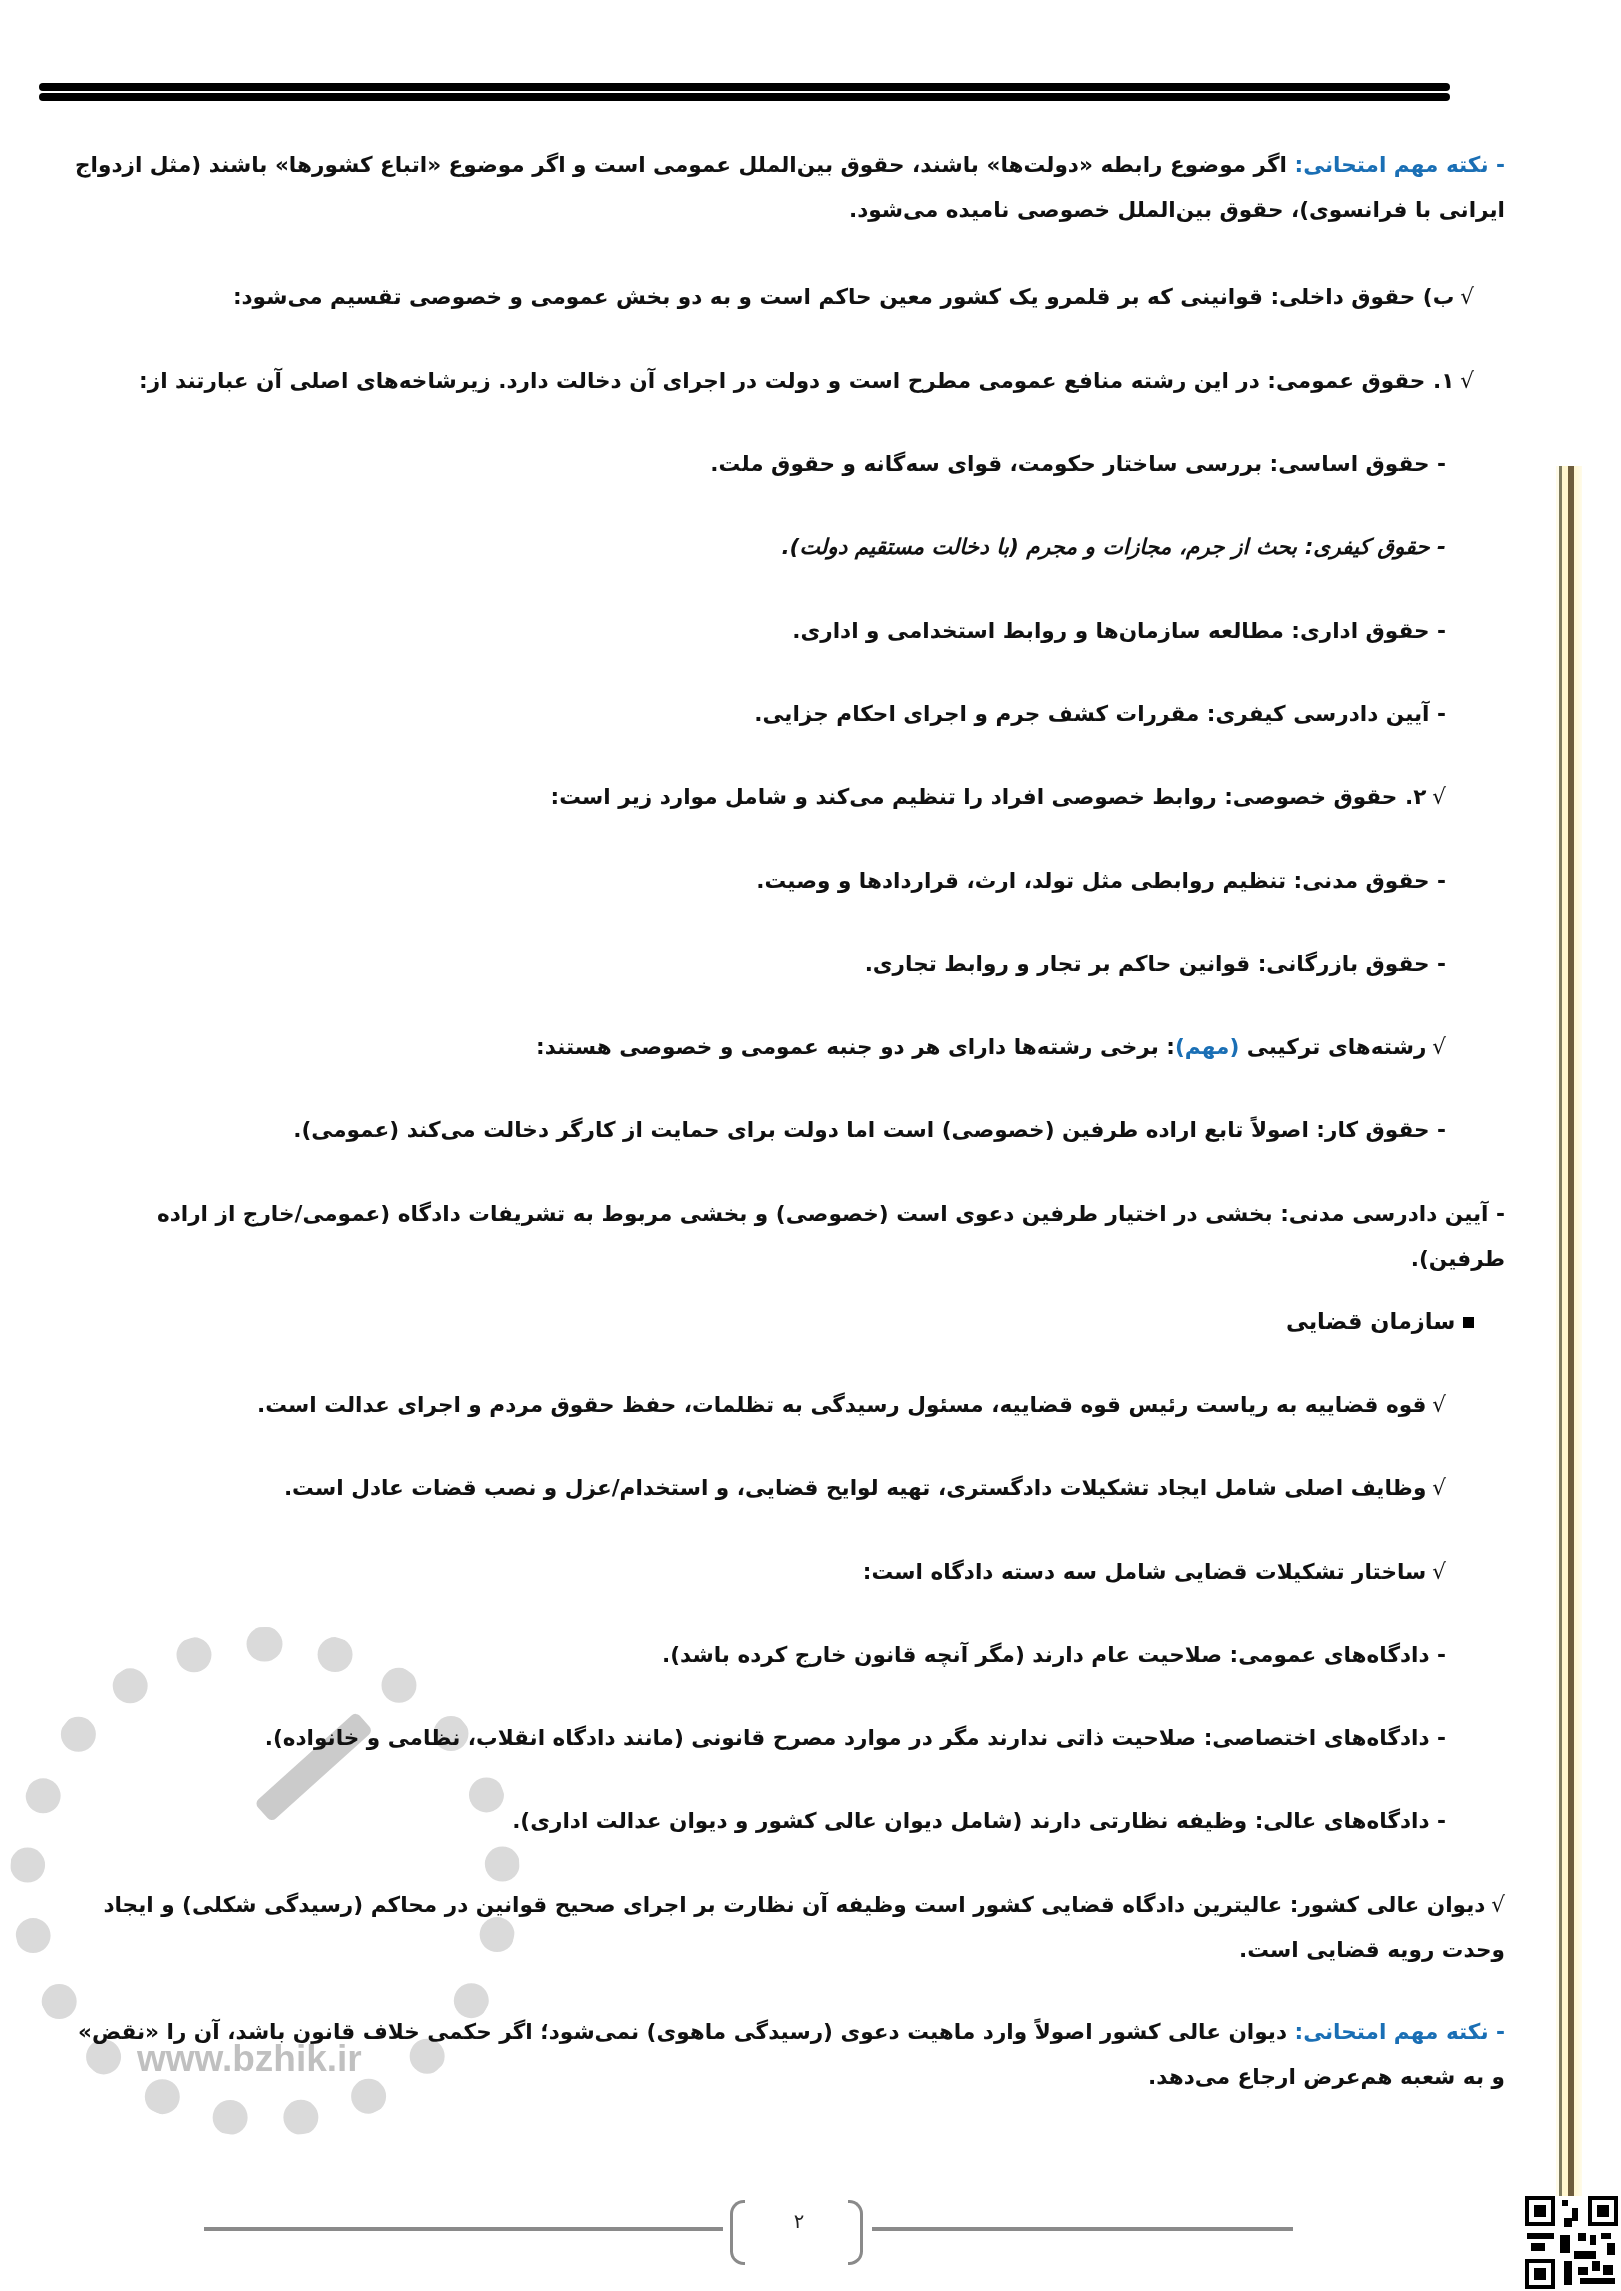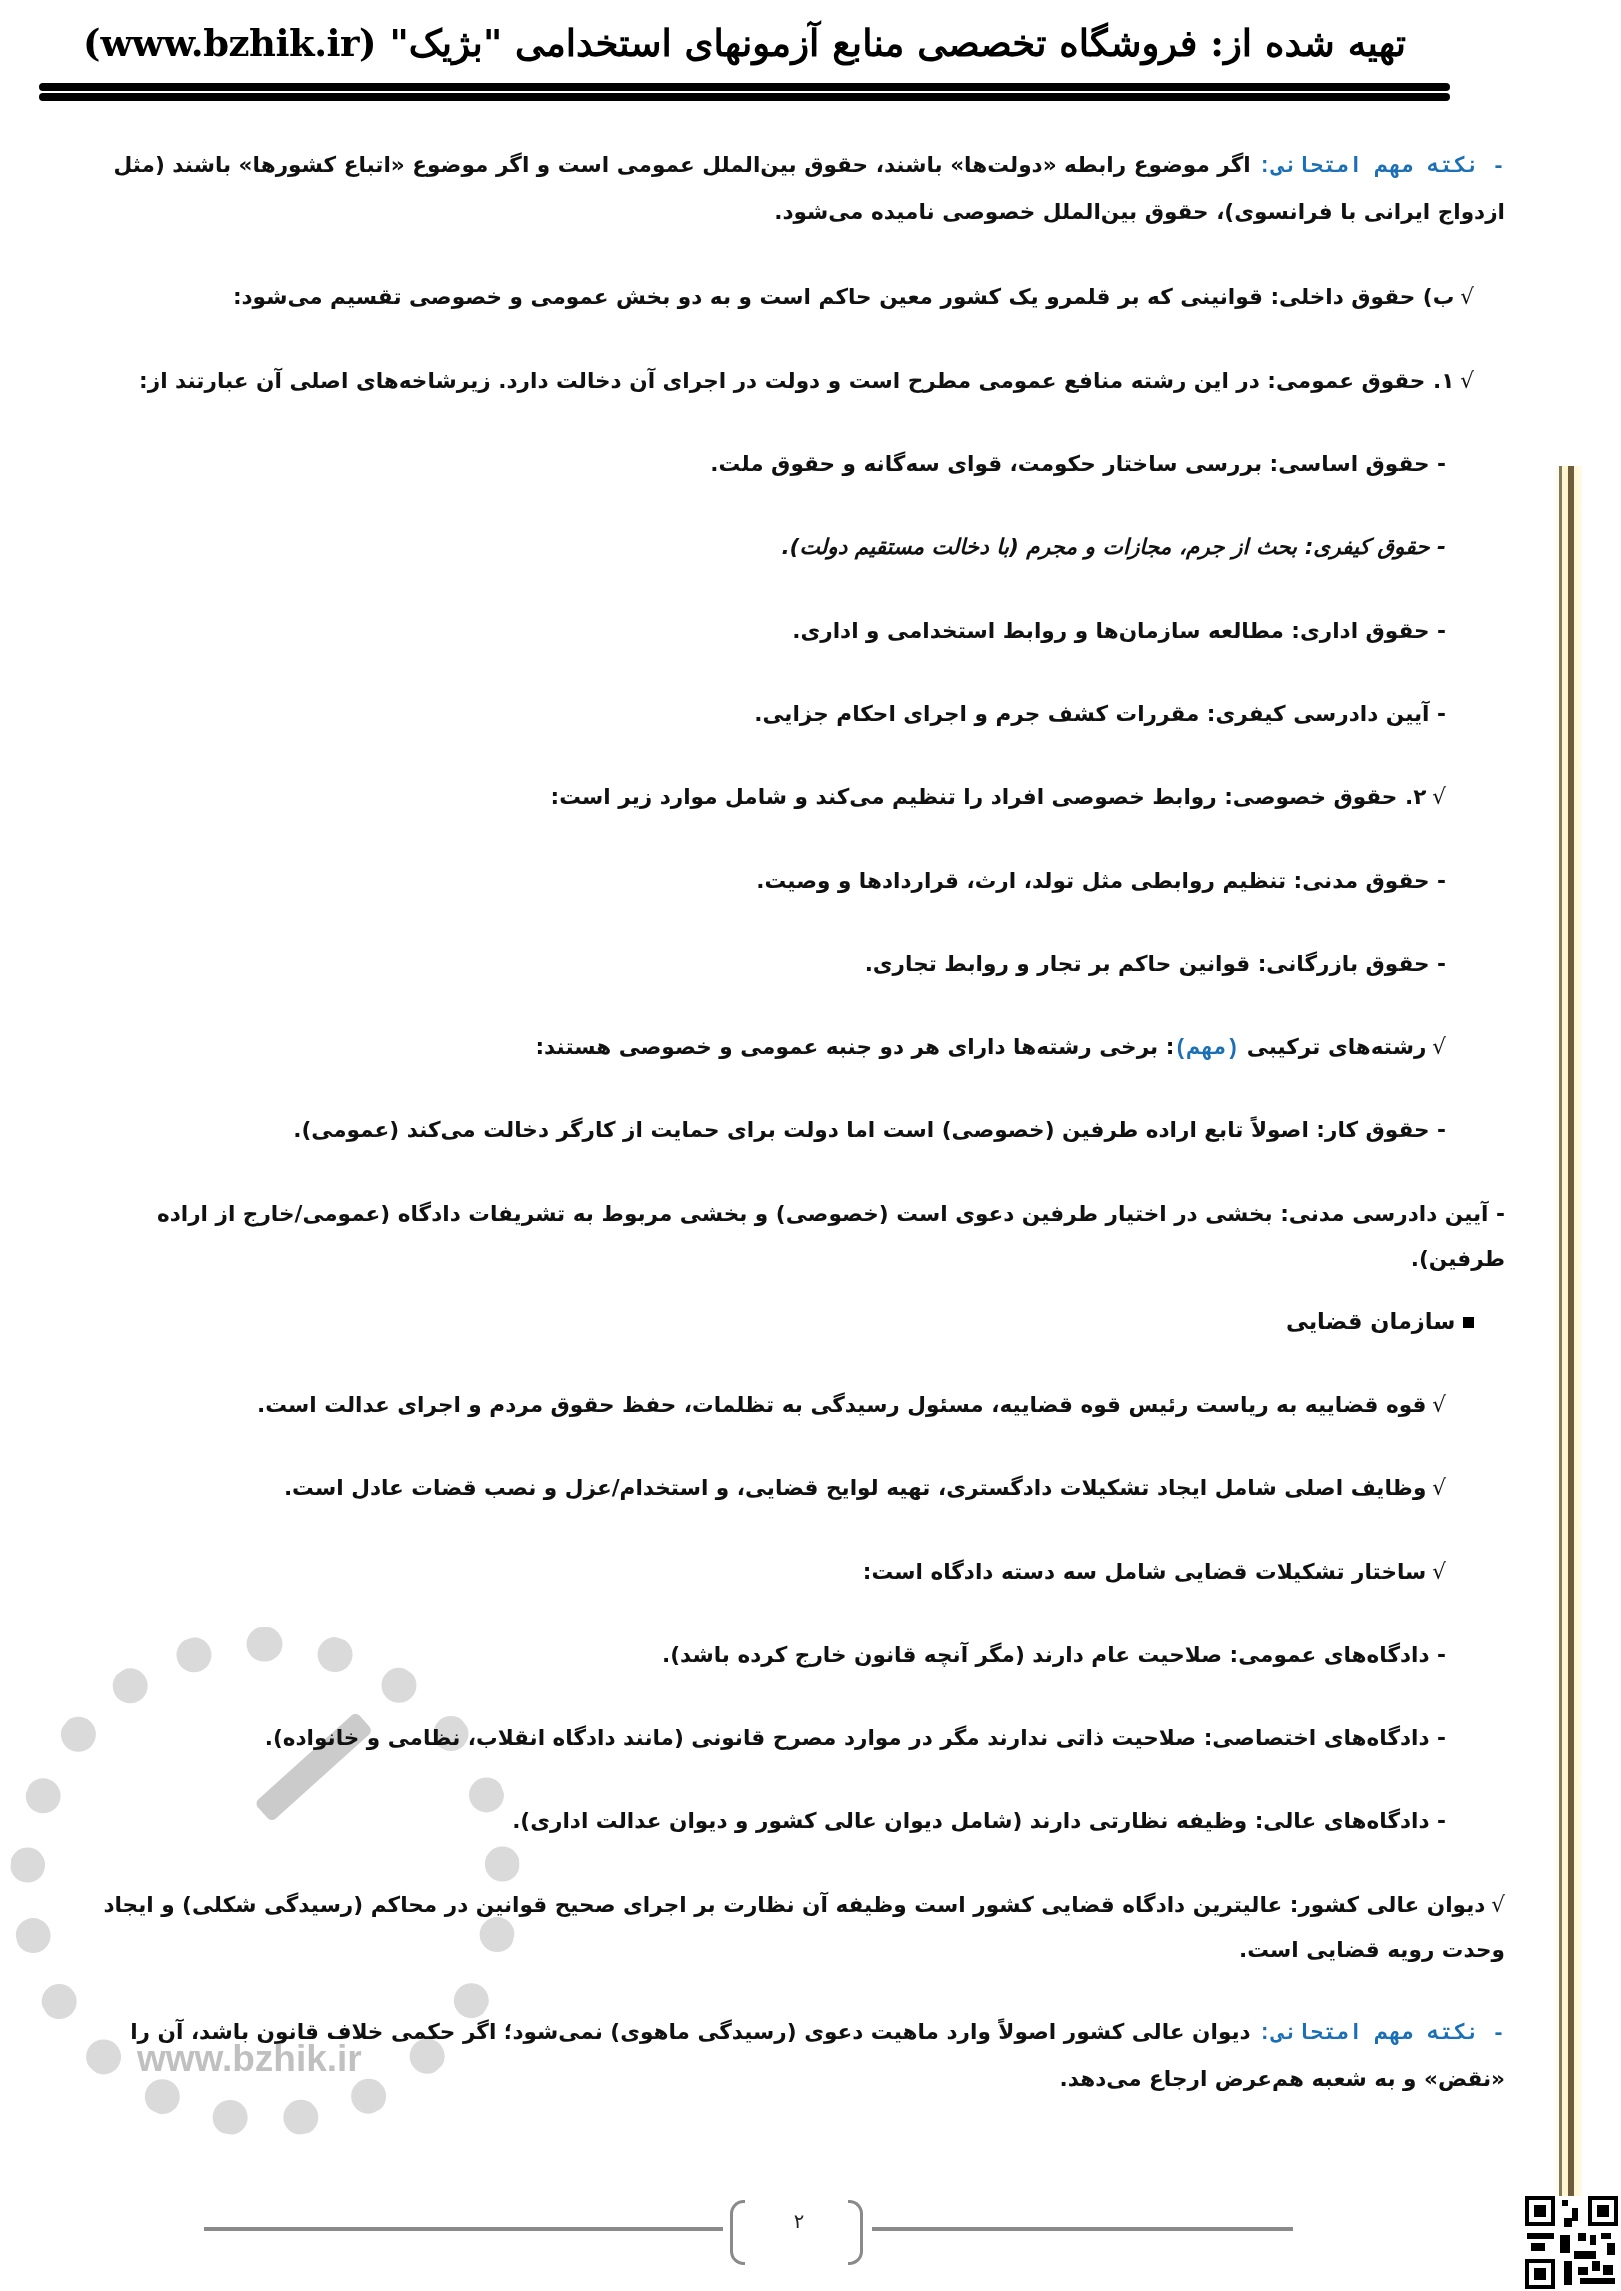--- a/index.html
+++ b/index.html
@@ -23,21 +23,21 @@
   .content {
     position: absolute; left: 69px; width: 1436px; top: 142px;
     direction: rtl; text-align: right;
     font-family: "DejaVu Sans", sans-serif; font-weight: 700;
     font-size: 21.6px; color: #111;
   }
   .para { position: absolute; right: 0; width: 1436px; line-height: 45px; }
   .para.indent1 { right: 0; }
   .para.indent2 { right: 31px; width: 1405px; }
   .para.indent3 { right: 59px; width: 1377px; }
-  .accent { color: #1a6fb5; font-family: Liberation Mono, monospace; }
+  .accent { color: #1a6fb5; }
   .check { margin-left: 5.9px; font-weight: 400; }
   .section-title { font-size: 22.5px; }
   .square { display: inline-block; width: 10.8px; height: 10.8px; background: #000; margin-left: 7.8px; vertical-align: middle; }
 
   .border-deco {
     position: absolute; left: 1556px; top: 466px; width: 25.5px; height: 1745px;
     background: linear-gradient(to right, #fffbe8 0px, #fffbe8 2.9px, #7d7a5f 2.9px, #7d7a5f 5.9px, #fff6cf 5.9px, #fff6cf 11.8px, #6e5d3d 11.8px, #6e5d3d 17.6px, #fff6cf 17.6px, #fffbe8 25.5px);
   }
 
   .watermark {
@@ -76,21 +76,20 @@
 
   .qr { position: absolute; left: 1525px; top: 2196px; width: 94px; height: 94px; background: #fff; }
   .qr-finder { position: absolute; width: 21.6px; height: 21.6px; border: 4.9px solid #000; background: #fff; }
   .qr-finder::after { content: ""; position: absolute; left: 4.9px; top: 4.9px; width: 11.8px; height: 11.8px; background: #000; }
   .qr-cell { position: absolute; background: #000; }
 </style>
 </head>
 <body>
 
 <div class="header">
-  <div class="header-title">تهیه شده از: فروشگاه تخصصی منابع آزمونهای استخدامی "بژیک" (www.bzhik.ir)</div>
   <div class="header-rule r1"></div>
   <div class="header-rule r2"></div>
 </div>
 
 <div class="border-deco"></div>
 
 <div class="watermark">
   <div class="wm-circle"></div>
   <div class="wm-pencil"></div>
   <div class="wm-url">www.bzhik.ir</div>

